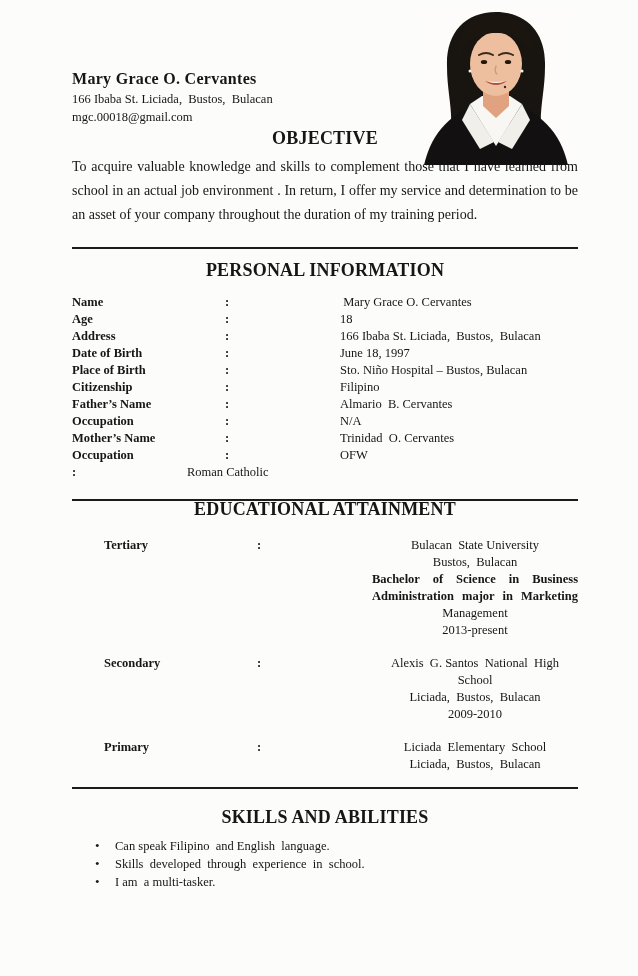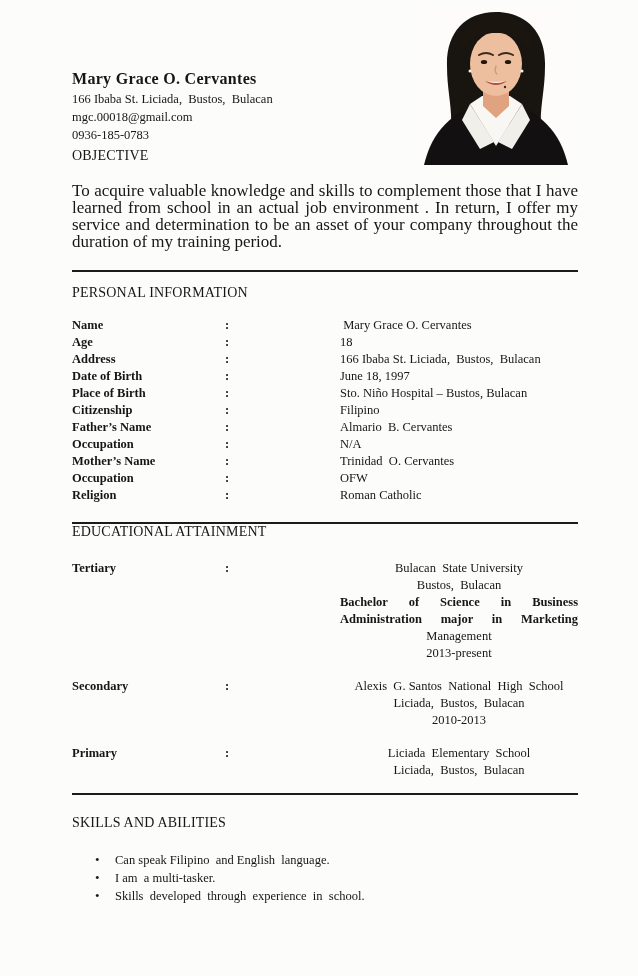--- a/index.html
+++ b/index.html
@@ -8,44 +8,44 @@
   .page {
     position:relative; width:638px; height:976px; margin:0 auto;
     background:#fcfcfb; overflow:hidden;
   }
   .photo { position:absolute; top:8px; right:66px; width:152px; height:157px; }
   .content { position:absolute; left:72px; top:68px; width:506px; }
 
   .name { font-weight:bold; font-size:16px; line-height:22px; letter-spacing:.3px; }
   .contact { font-size:12.5px; line-height:18px; white-space:pre-wrap; }
 
-  .section-title { text-align:left; font-weight:normal; font-size:14px; line-height:16px; letter-spacing:.2px; }
+  .section-title { text-align:center; font-weight:bold; font-size:18px; line-height:16px; letter-spacing:.2px; }
   .objective-title { margin-top:4px; }
-  .objective-text { margin-top:18px; font-size:17px; line-height:17px; text-align:justify; white-space:normal; }
+  .objective-text { margin-top:9px; font-size:14px; line-height:24px; text-align:justify; white-space:normal; }
 
   .rule { border:none; border-top:2px solid #1b1b1b; height:0; }
   .rule-1 { margin-top:20px; }
   .rule-2 { margin-top:18px; }
   .rule-3 { margin-top:14px; }
 
   .pi-title { margin-top:13px; }
   .info-table { margin-top:16px; }
   .row { display:flex; font-size:12.5px; line-height:17px; }
   .cell.label { width:153px; font-weight:bold; }
   .cell.colon { width:115px; font-weight:bold; }
   .cell.value { flex:1; white-space:pre-wrap; }
 
   .edu-title { margin-top:0; }
-  .edu-table { margin-top:20px; }
+  .edu-table { margin-top:20px;margin-left:32px; }
   .edu-row + .edu-row { margin-top:16px; }
   .edu-line { line-height:17px;text-align:center; }
   .edu-line.justify { text-align:justify; text-align-last:justify;font-weight:bold; }
 
   .skills-title { margin-top:20px; }
-  .skills { margin-top:20px; list-style:none; padding-left:23px; }
+  .skills { margin-top:12px; list-style:none; padding-left:23px; }
   .skill { position:relative; padding-left:20px; font-size:12.5px; line-height:18px; white-space:pre-wrap; }
   .skill::before { content:"\2022"; position:absolute; left:0; top:0; font-size:13px; }
 </style>
 </head>
 <body>
 
 <div class="page">
 
   <svg class="photo" viewBox="0 0 152 157" xmlns="http://www.w3.org/2000/svg">
     <rect x="0" y="0" width="152" height="157" fill="#fdfcfa"></rect>
@@ -79,21 +79,20 @@
 
     <circle cx="50" cy="63" r="1.5" fill="#f4f0ea"></circle>
     <circle cx="102" cy="63" r="1.5" fill="#f4f0ea"></circle>
   </svg>
 
   <div class="content">
 
     <div class="name">Mary Grace O. Cervantes</div>
     <div class="contact">166 Ibaba St. Liciada,  Bustos,  Bulacan</div>
     <div class="contact">mgc.00018@gmail.com</div>
-    <div class="contact">0936-185-0783</div>
 
     <div class="section-title objective-title">OBJECTIVE</div>
     <p class="objective-text">To acquire valuable knowledge and skills to complement those that I have learned from school in an actual job environment . In return, I offer my service and determination to be an asset of your company throughout the duration of my training  period.</p>
 
     <hr class="rule rule-1">
 
     <div class="section-title pi-title">PERSONAL INFORMATION</div>
     <div class="info-table" id="pi-rows">
   <div class="row">
     <div class="cell label">Name</div>
@@ -149,54 +148,53 @@
     <div class="cell value">Trinidad  O. Cervantes</div>
   </div>
 
   <div class="row">
     <div class="cell label">Occupation</div>
     <div class="cell colon">:</div>
     <div class="cell value">OFW</div>
   </div>
 
   <div class="row">
-    <div class="cell label">Religion</div>
     <div class="cell colon">:</div>
     <div class="cell value">Roman Catholic</div>
   </div>
 </div>
 
     <hr class="rule rule-2">
 
     <div class="section-title edu-title">EDUCATIONAL ATTAINMENT</div>
     <div class="edu-table" id="edu-rows">
   <div class="row edu-row">
     <div class="cell label">Tertiary</div>
     <div class="cell colon">:</div>
     <div class="cell value edu-value"><div class="edu-line">Bulacan  State University</div><div class="edu-line">Bustos,  Bulacan</div><div class="edu-line justify">Bachelor of Science in Business</div><div class="edu-line justify">Administration major in Marketing</div><div class="edu-line">Management</div><div class="edu-line">2013-present</div></div>
   </div>
 
   <div class="row edu-row">
     <div class="cell label">Secondary</div>
     <div class="cell colon">:</div>
-    <div class="cell value edu-value"><div class="edu-line">Alexis  G. Santos  National  High  School</div><div class="edu-line">Liciada,  Bustos,  Bulacan</div><div class="edu-line">2010-2013</div></div>
+    <div class="cell value edu-value"><div class="edu-line">Alexis  G. Santos  National  High  School</div><div class="edu-line">Liciada,  Bustos,  Bulacan</div><div class="edu-line">2009-2010</div></div>
   </div>
 
   <div class="row edu-row">
     <div class="cell label">Primary</div>
     <div class="cell colon">:</div>
     <div class="cell value edu-value"><div class="edu-line">Liciada  Elementary  School</div><div class="edu-line">Liciada,  Bustos,  Bulacan</div></div>
   </div>
 </div>
 
     <hr class="rule rule-3">
 
     <div class="section-title skills-title">SKILLS AND ABILITIES</div>
     <ul class="skills" id="skills-list">
   <li class="skill">Can speak Filipino  and English  language.</li>
 
+  <li class="skill">Skills  developed  through  experience  in  school.</li>
+
   <li class="skill">I am  a multi-tasker.</li>
-
-  <li class="skill">Skills  developed  through  experience  in  school.</li>
 </ul>
 
   </div>
 </div>
 
 </body></html>

